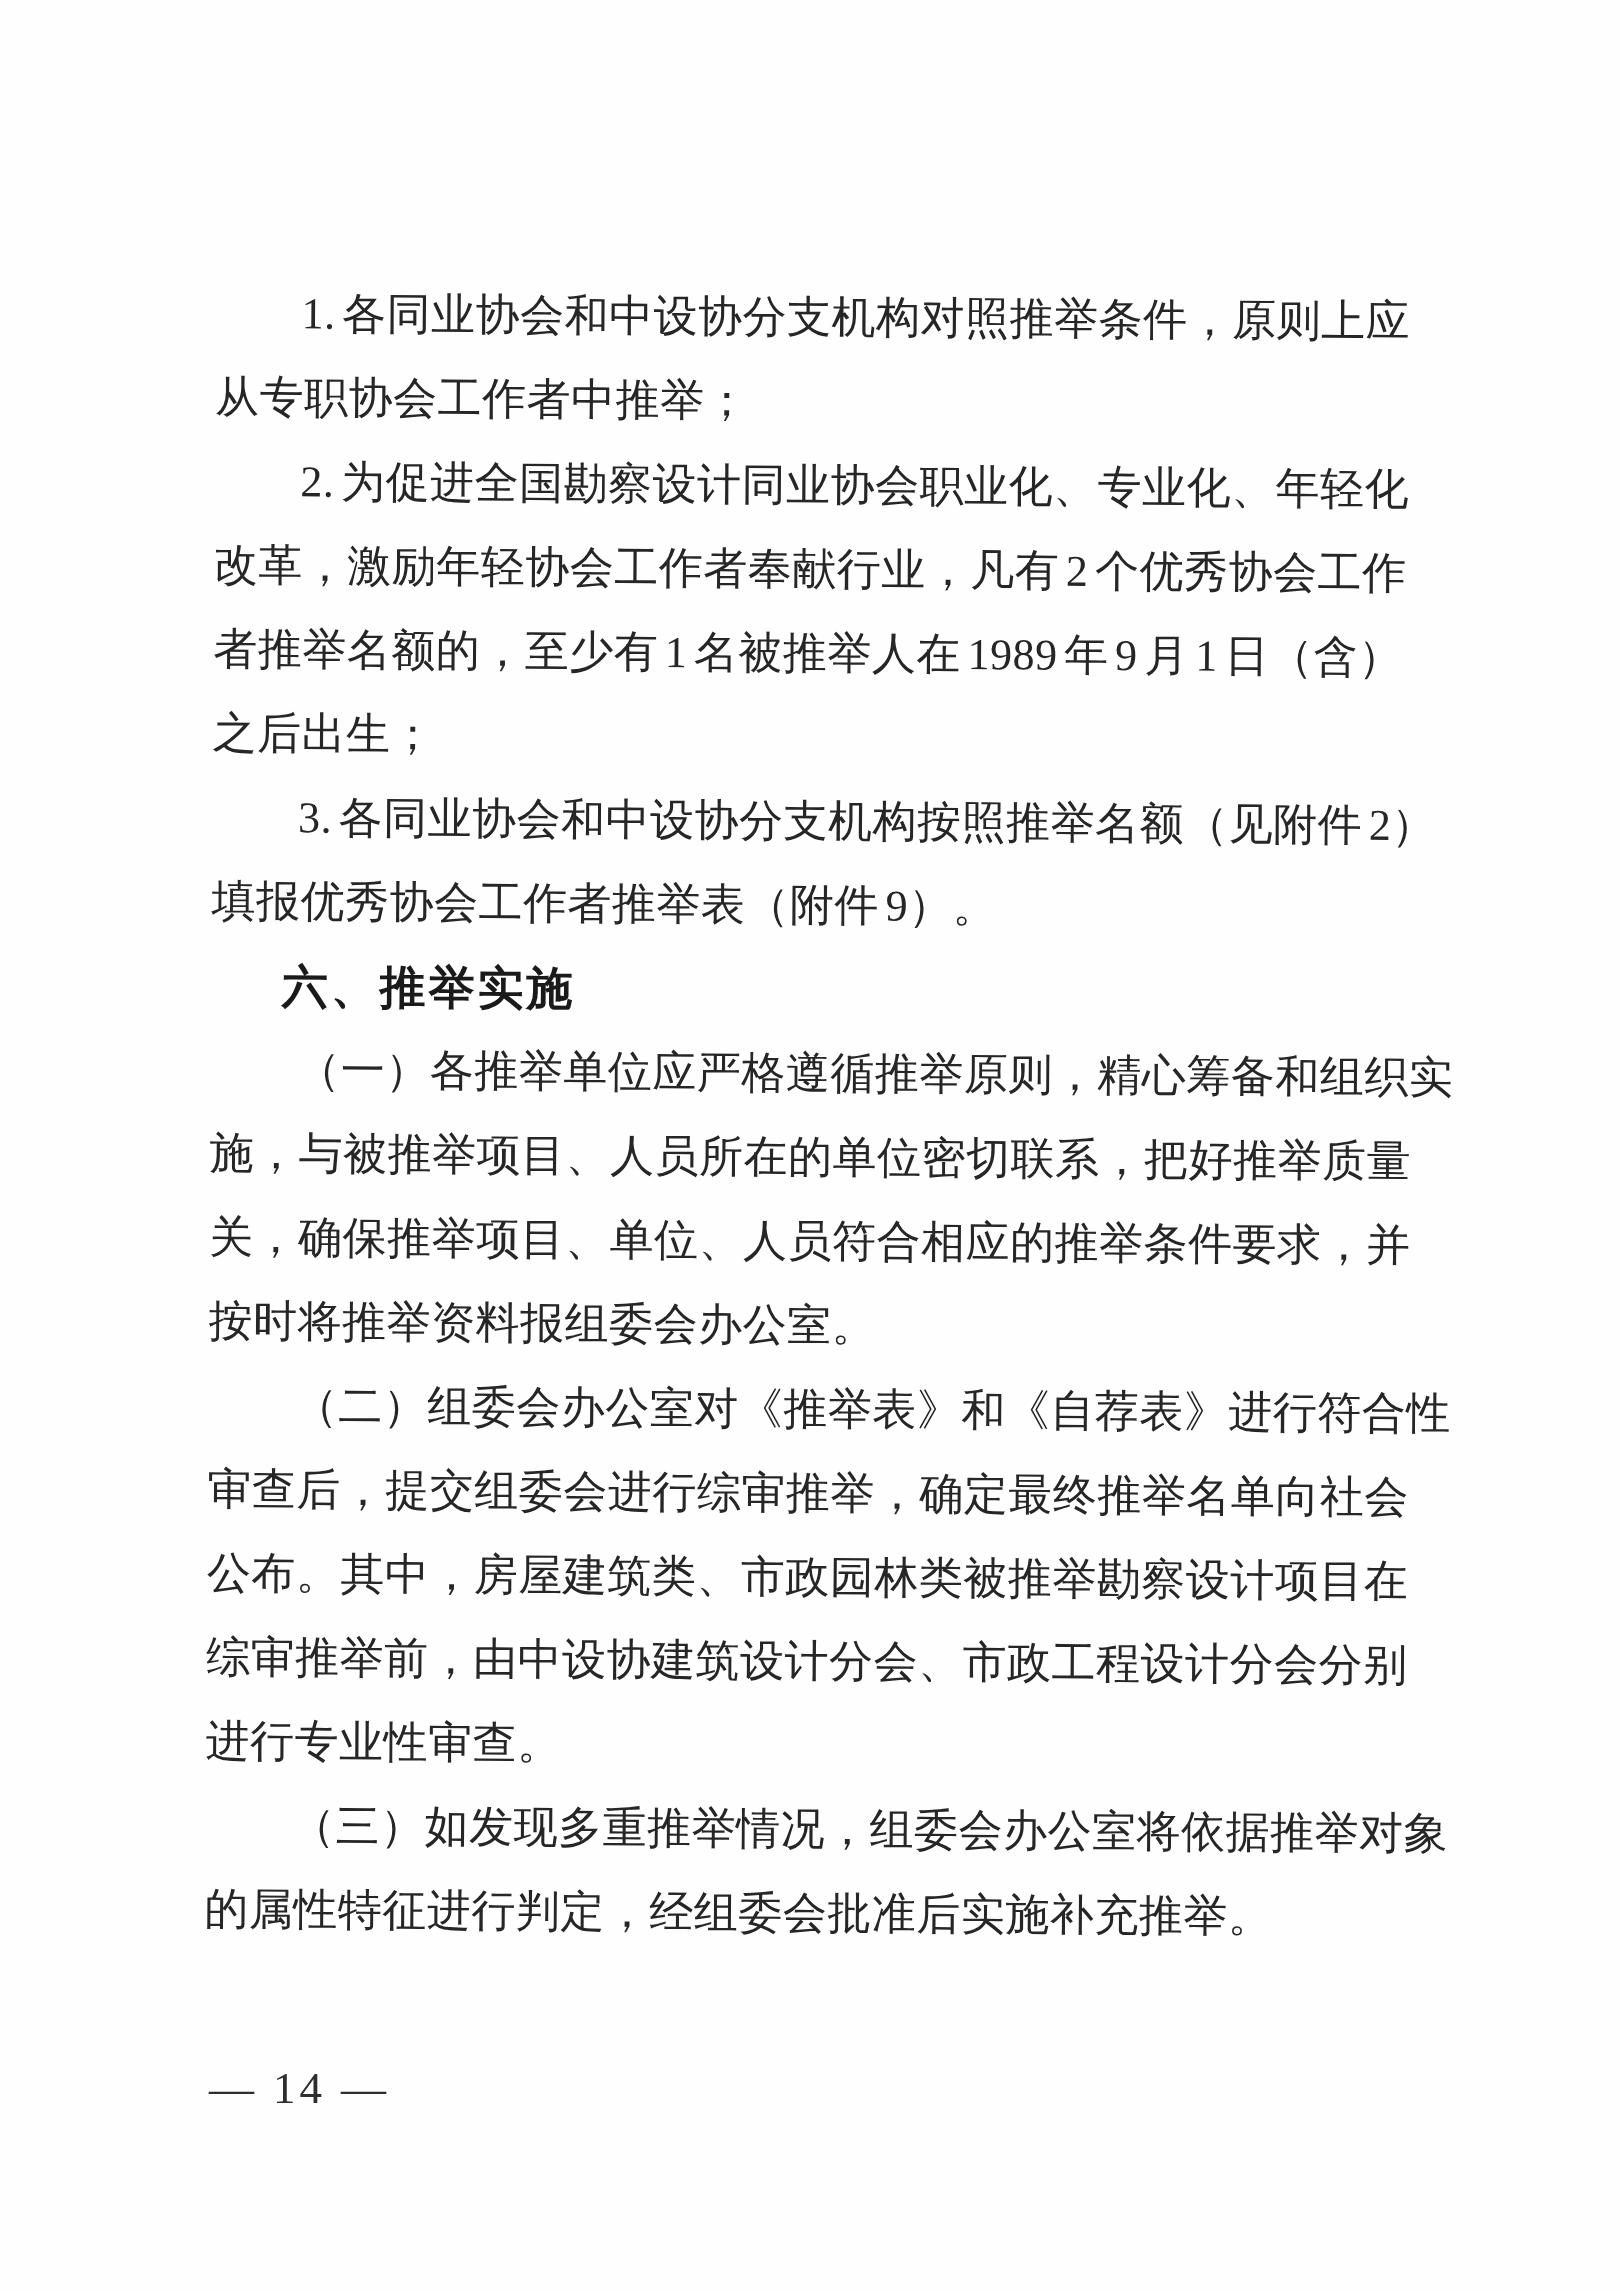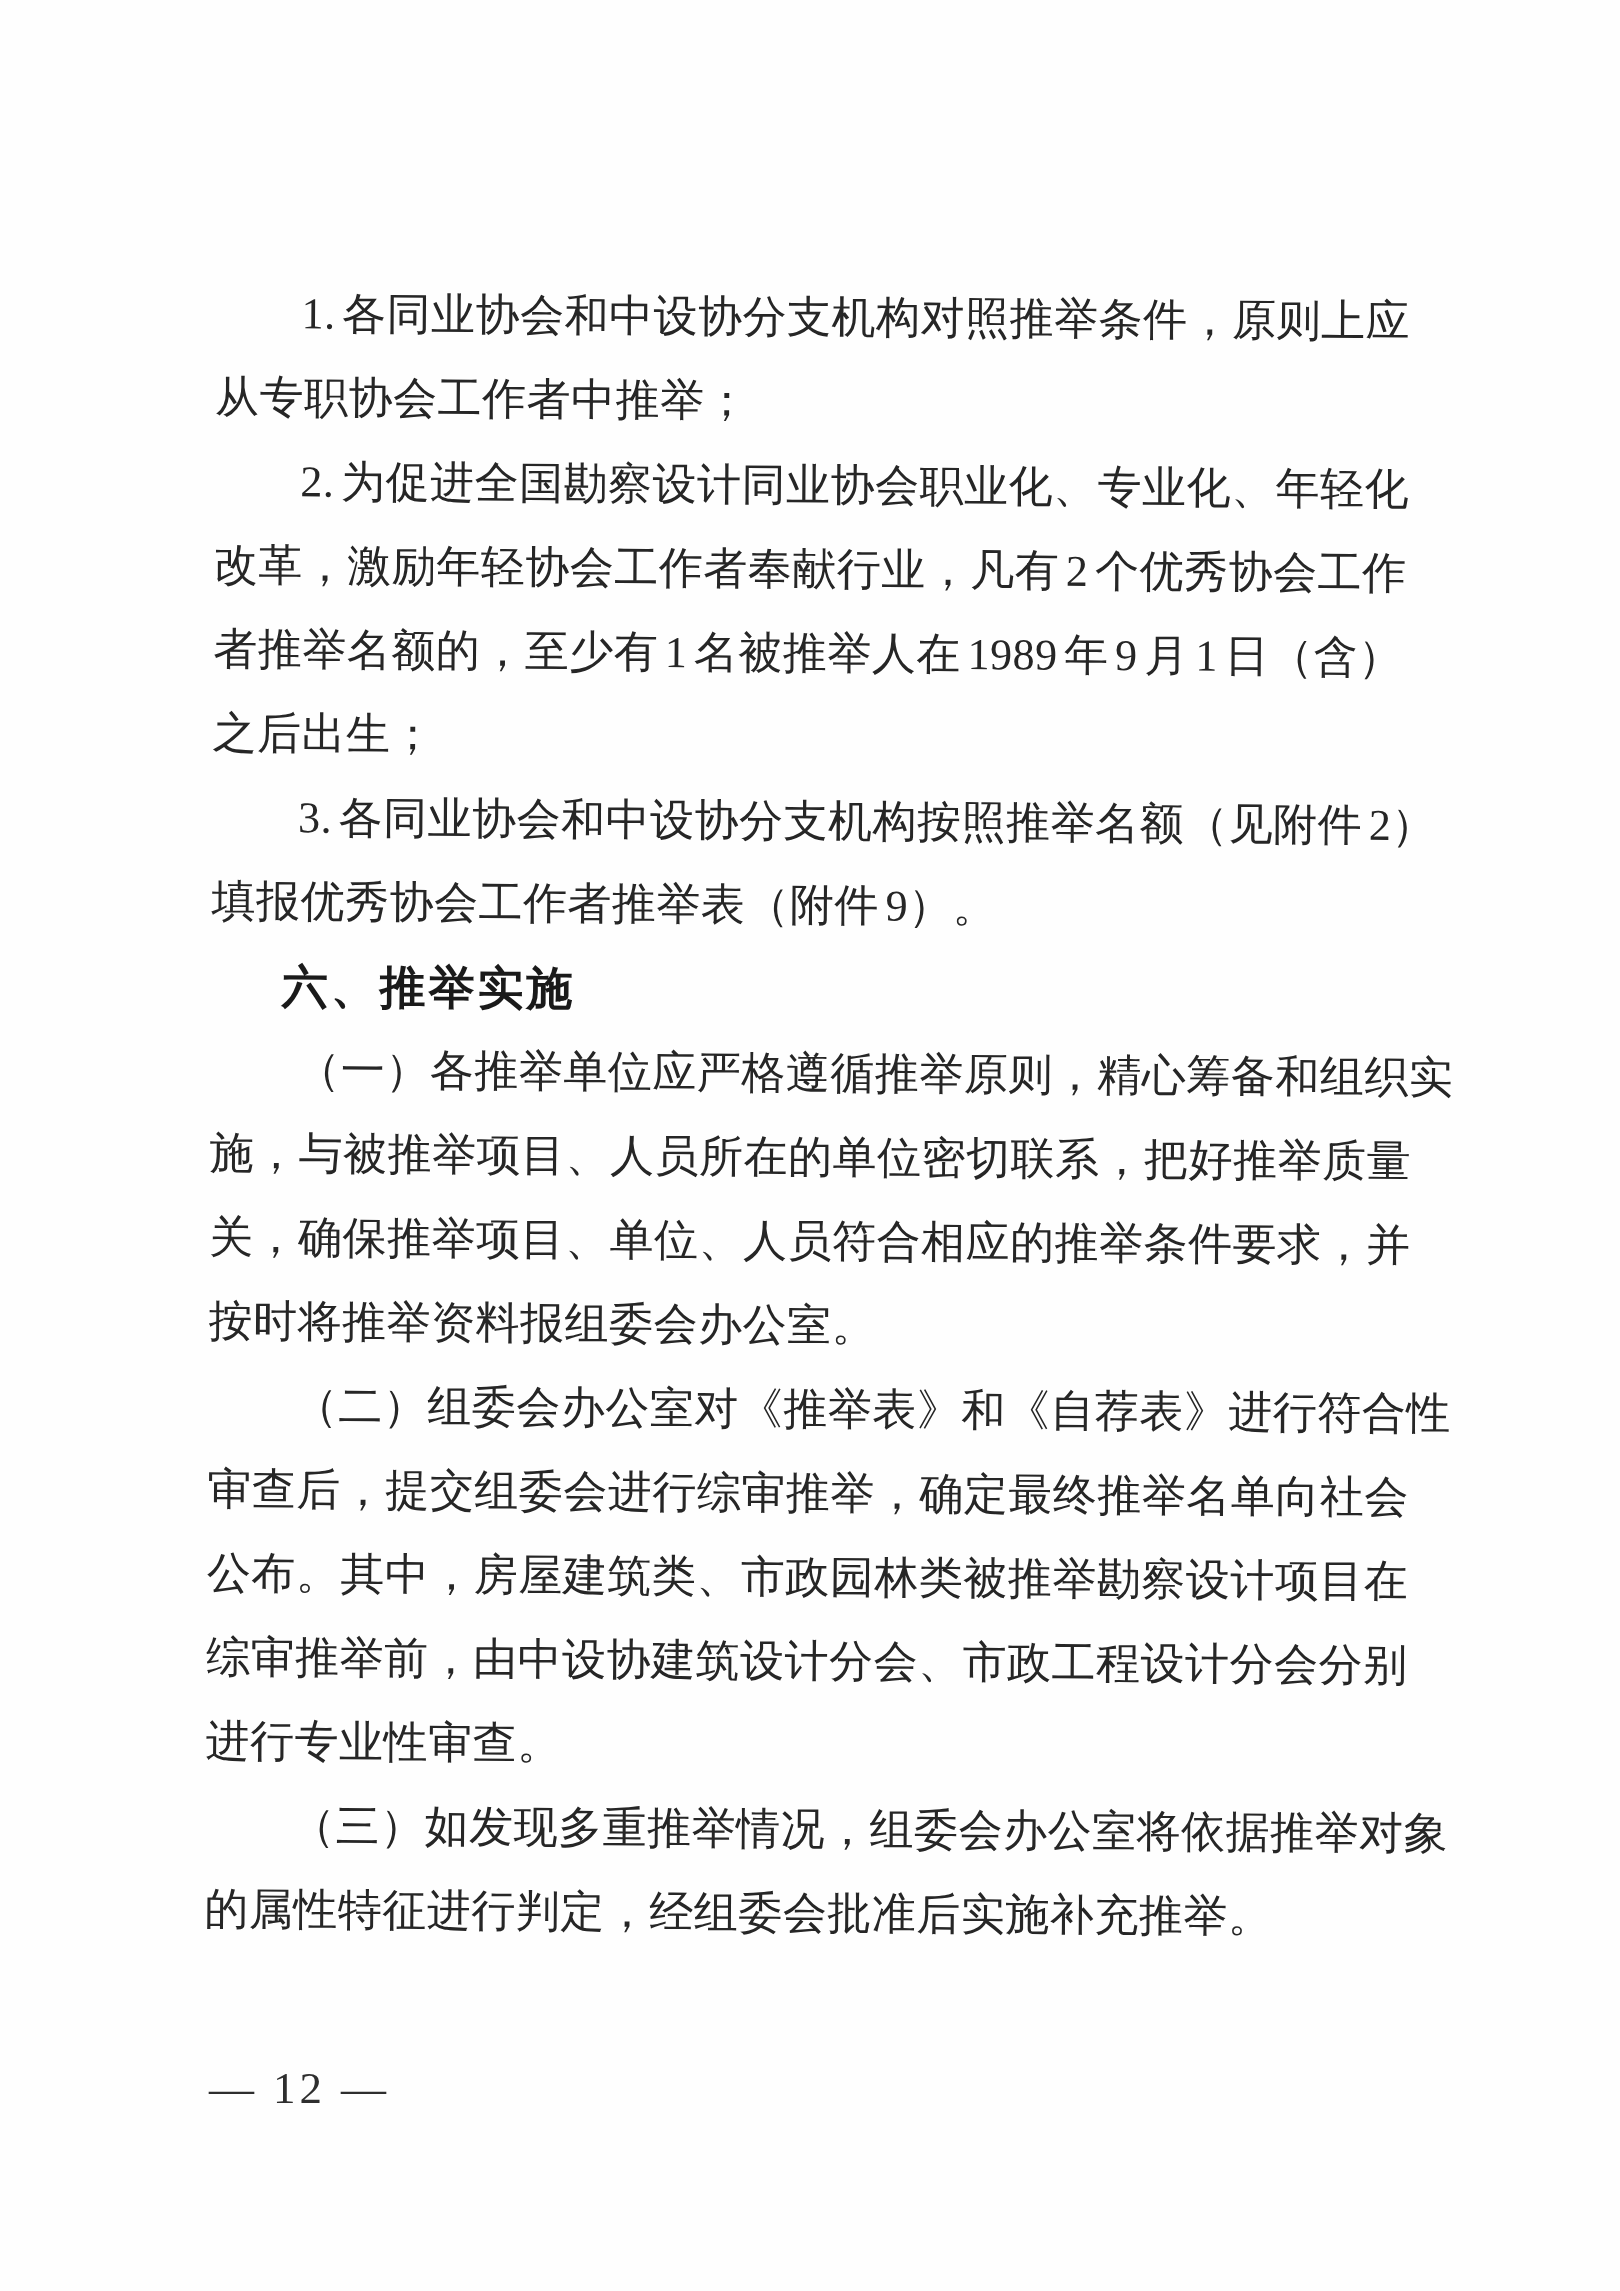--- a/index.html
+++ b/index.html
@@ -124,17 +124,17 @@
       </div>
       <div class="line indented">
         <span>（三）如发现多重推举情况，组委会办公室将依据推举对象</span>
       </div>
       <div class="line">
         <span>的属性特征进行判定，经组委会批准后实施补充推举。</span>
       </div>
     </div>
 
   <div class="footer">
-    <span>— 12 —</span>
+    <span>— 14 —</span>
   </div>
 
 </div>
 
 
 </body></html>

